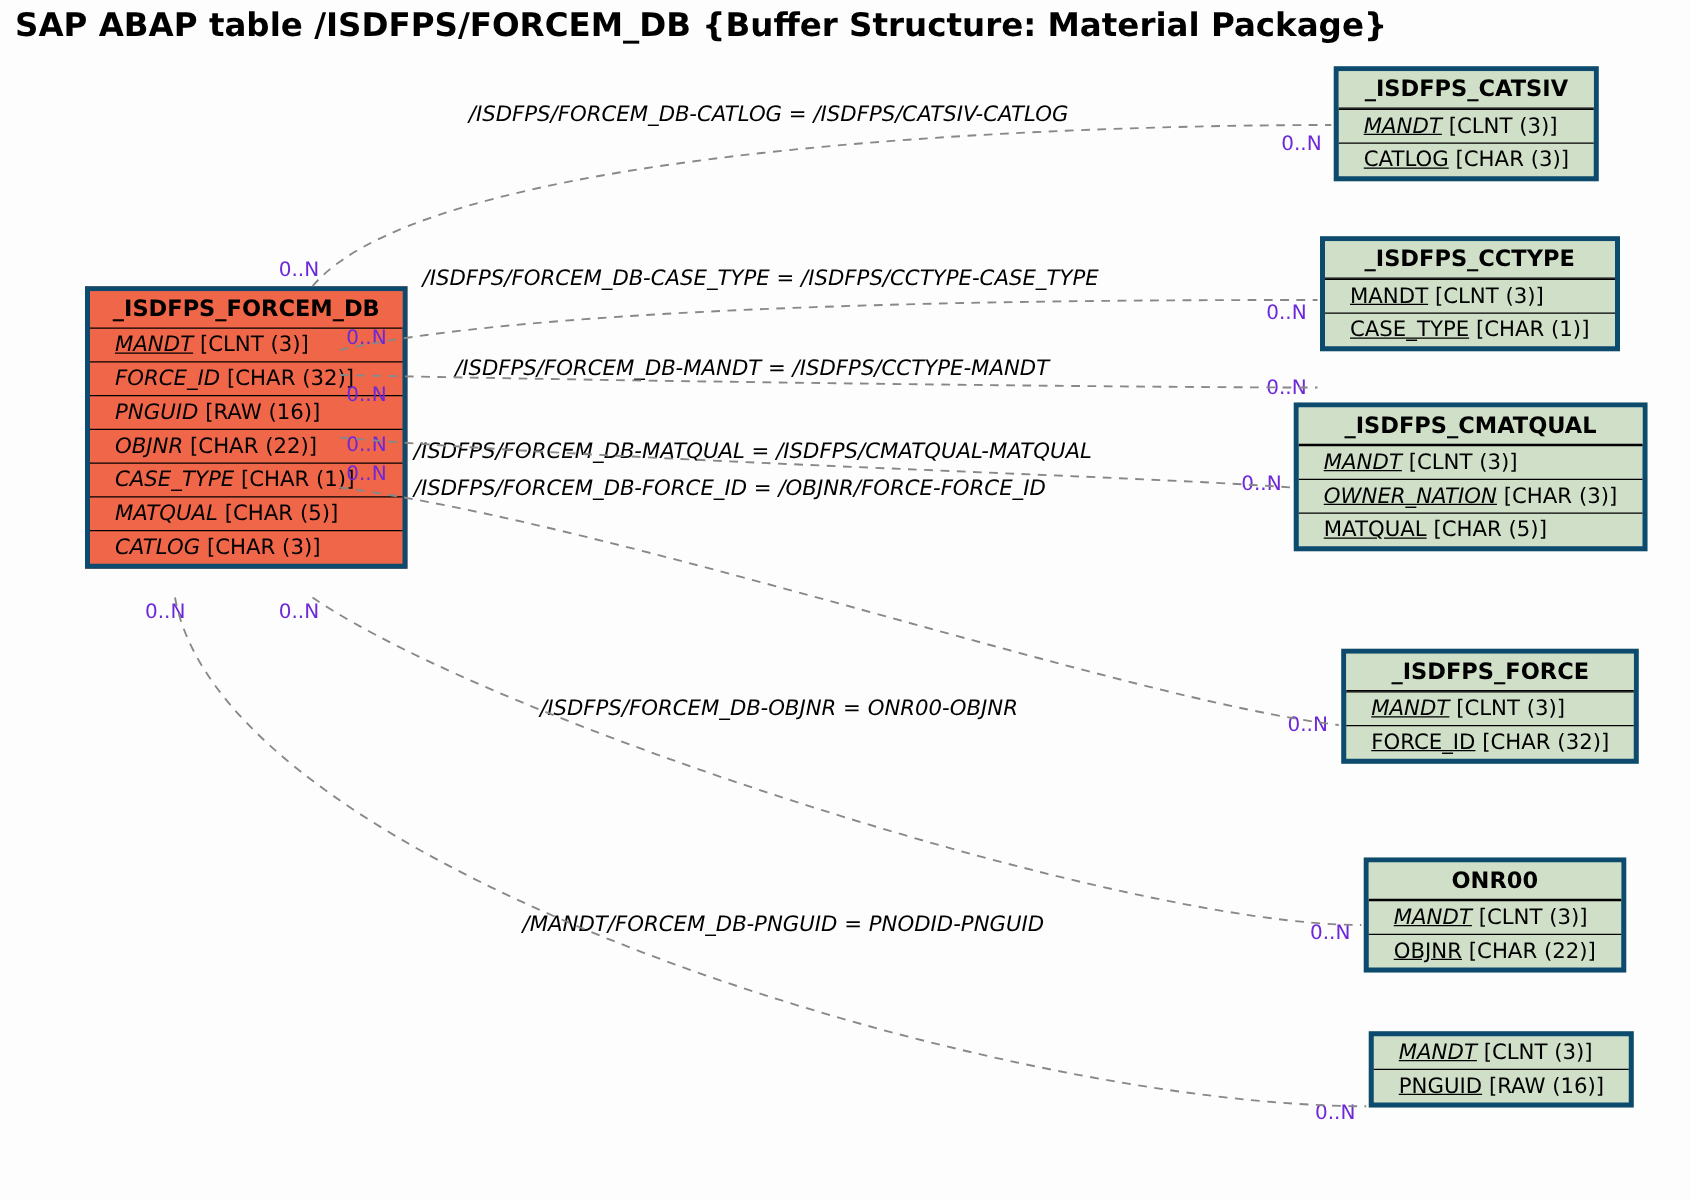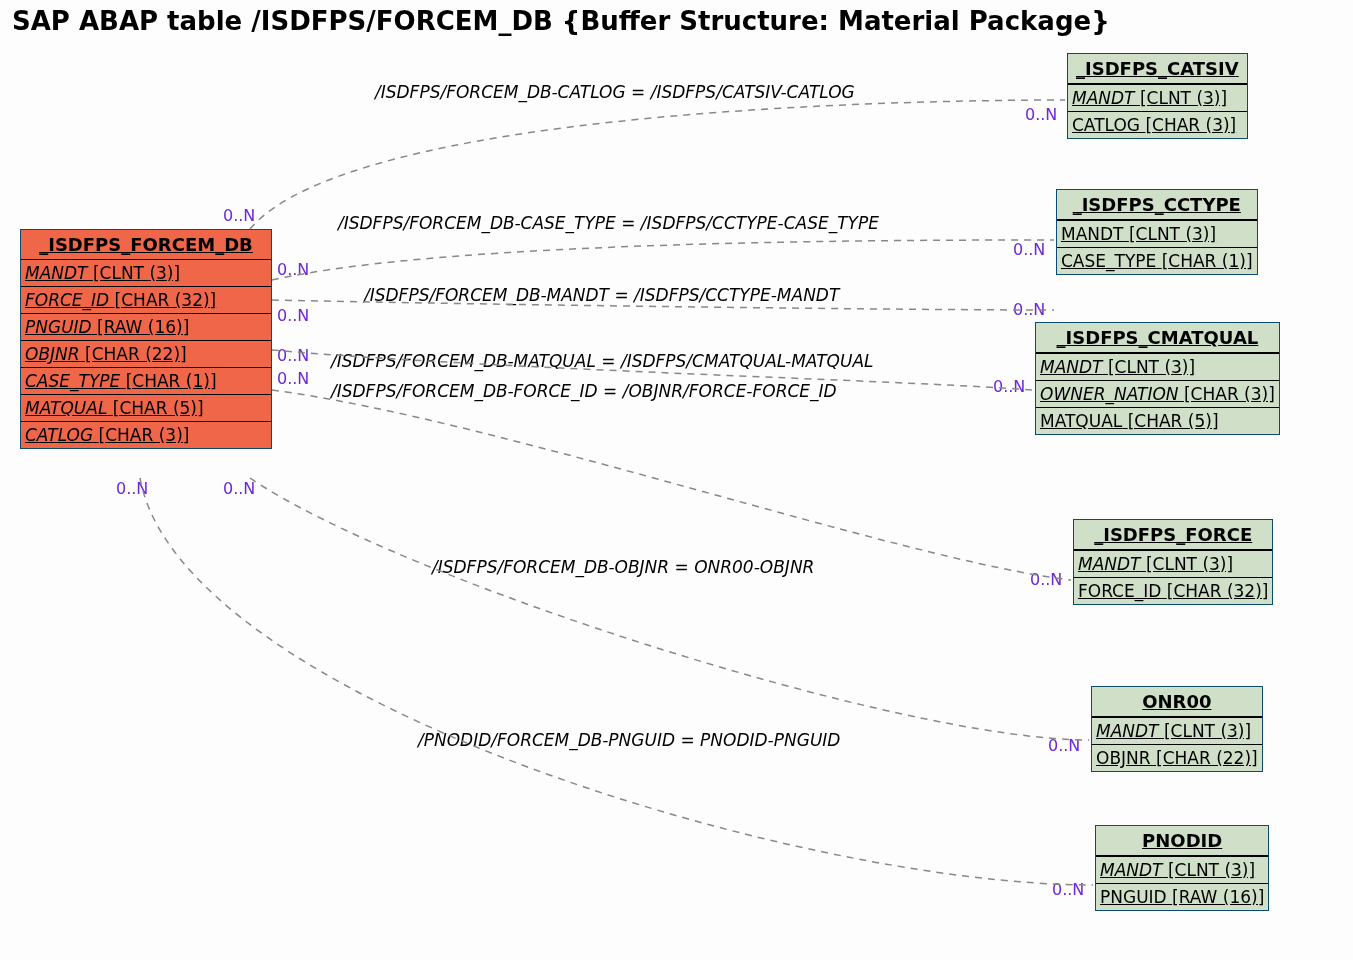--- a/index.html
+++ b/index.html
@@ -15,41 +15,40 @@
   .title {
     position: absolute;
     left: 12px;
     top: 6px;
     font-size: 26px;
     font-weight: bold;
     color: #000;
   }
   .entity {
     position: absolute;
-    border: 1px solid #0c4a6e;
-    text-decoration: underline;
+    border: 4px solid #0c4a6e;
   }
   .entity .hdr {
     font-weight: bold;
     text-align: center;
     padding: 4px 8px;
     border-bottom: 1px solid #000;
     font-size: 18px;
     white-space: nowrap;
   }
   .entity .row {
-    padding: 3px 4px;
+    padding: 3px 20px;
     font-size: 17px;
     border-top: 1px solid #000;
     white-space: nowrap;
   }
   .entity .row:first-of-type { border-top: none; }
   .entity .row .fname { font-style: italic; }
   .entity .row .ul { text-decoration: underline; }
-  .main-ent { background: #f06649; }
+  .main-ent { background: #f06649; margin-left: 48px; }
   .main-ent .hdr { background: #f06649; }
   .ref-ent { background: #cfdfc8; }
   .ref-ent .hdr { background: #cfdfc8; }
   .card {
     position: absolute;
     font-size: 16px;
     color: #6d28d9;
   }
   .edge-label {
     position: absolute;
@@ -114,21 +113,20 @@
   <div class="row"><span class="ul">FORCE_ID</span> <span>[CHAR (32)]</span></div>
 </div>
 
 <div class="entity ref-ent" style="left:1091px; top:686px;">
   <div class="hdr">ONR00</div>
   <div class="row"><span class="fname ul">MANDT</span> <span>[CLNT (3)]</span></div>
   <div class="row"><span class="ul">OBJNR</span> <span>[CHAR (22)]</span></div>
 </div>
 
 <div class="entity ref-ent" style="left:1095px; top:825px;">
-  <div class="hdr">PNODID</div>
   <div class="row"><span class="fname ul">MANDT</span> <span>[CLNT (3)]</span></div>
   <div class="row"><span class="ul">PNGUID</span> <span>[RAW (16)]</span></div>
 </div>
 
 <div class="card" style="left:223px; top:206px;">0..N</div>
 <div class="card" style="left:277px; top:260px;">0..N</div>
 <div class="card" style="left:277px; top:306px;">0..N</div>
 <div class="card" style="left:277px; top:346px;">0..N</div>
 <div class="card" style="left:277px; top:369px;">0..N</div>
 <div class="card" style="left:223px; top:479px;">0..N</div>
@@ -141,21 +139,21 @@
 <div class="card" style="left:1030px; top:570px;">0..N</div>
 <div class="card" style="left:1048px; top:736px;">0..N</div>
 <div class="card" style="left:1052px; top:880px;">0..N</div>
 
 <div class="edge-label" style="left:375px; top:82px;">/ISDFPS/FORCEM_DB-CATLOG = /ISDFPS/CATSIV-CATLOG</div>
 <div class="edge-label" style="left:338px; top:213px;">/ISDFPS/FORCEM_DB-CASE_TYPE = /ISDFPS/CCTYPE-CASE_TYPE</div>
 <div class="edge-label" style="left:364px; top:285px;">/ISDFPS/FORCEM_DB-MANDT = /ISDFPS/CCTYPE-MANDT</div>
 <div class="edge-label" style="left:331px; top:351px;">/ISDFPS/FORCEM_DB-MATQUAL = /ISDFPS/CMATQUAL-MATQUAL</div>
 <div class="edge-label" style="left:331px; top:381px;">/ISDFPS/FORCEM_DB-FORCE_ID = /OBJNR/FORCE-FORCE_ID</div>
 <div class="edge-label" style="left:432px; top:557px;">/ISDFPS/FORCEM_DB-OBJNR = ONR00-OBJNR</div>
-<div class="edge-label" style="left:418px; top:730px;">/PNODID/FORCEM_DB-PNGUID = PNODID-PNGUID</div>
+<div class="edge-label" style="left:418px; top:730px;">/MANDT/FORCEM_DB-PNGUID = PNODID-PNGUID</div>
 
 <svg class="conn">
 
   <path d="M 250 229 C 350 110, 900 100, 1065 100"></path>
 
   <path d="M 272 280 C 450 240, 900 240, 1054 240"></path>
 
   <path d="M 272 300 C 500 305, 900 310, 1054 310"></path>
 
   <path d="M 272 350 C 500 370, 900 380, 1033 390"></path>

